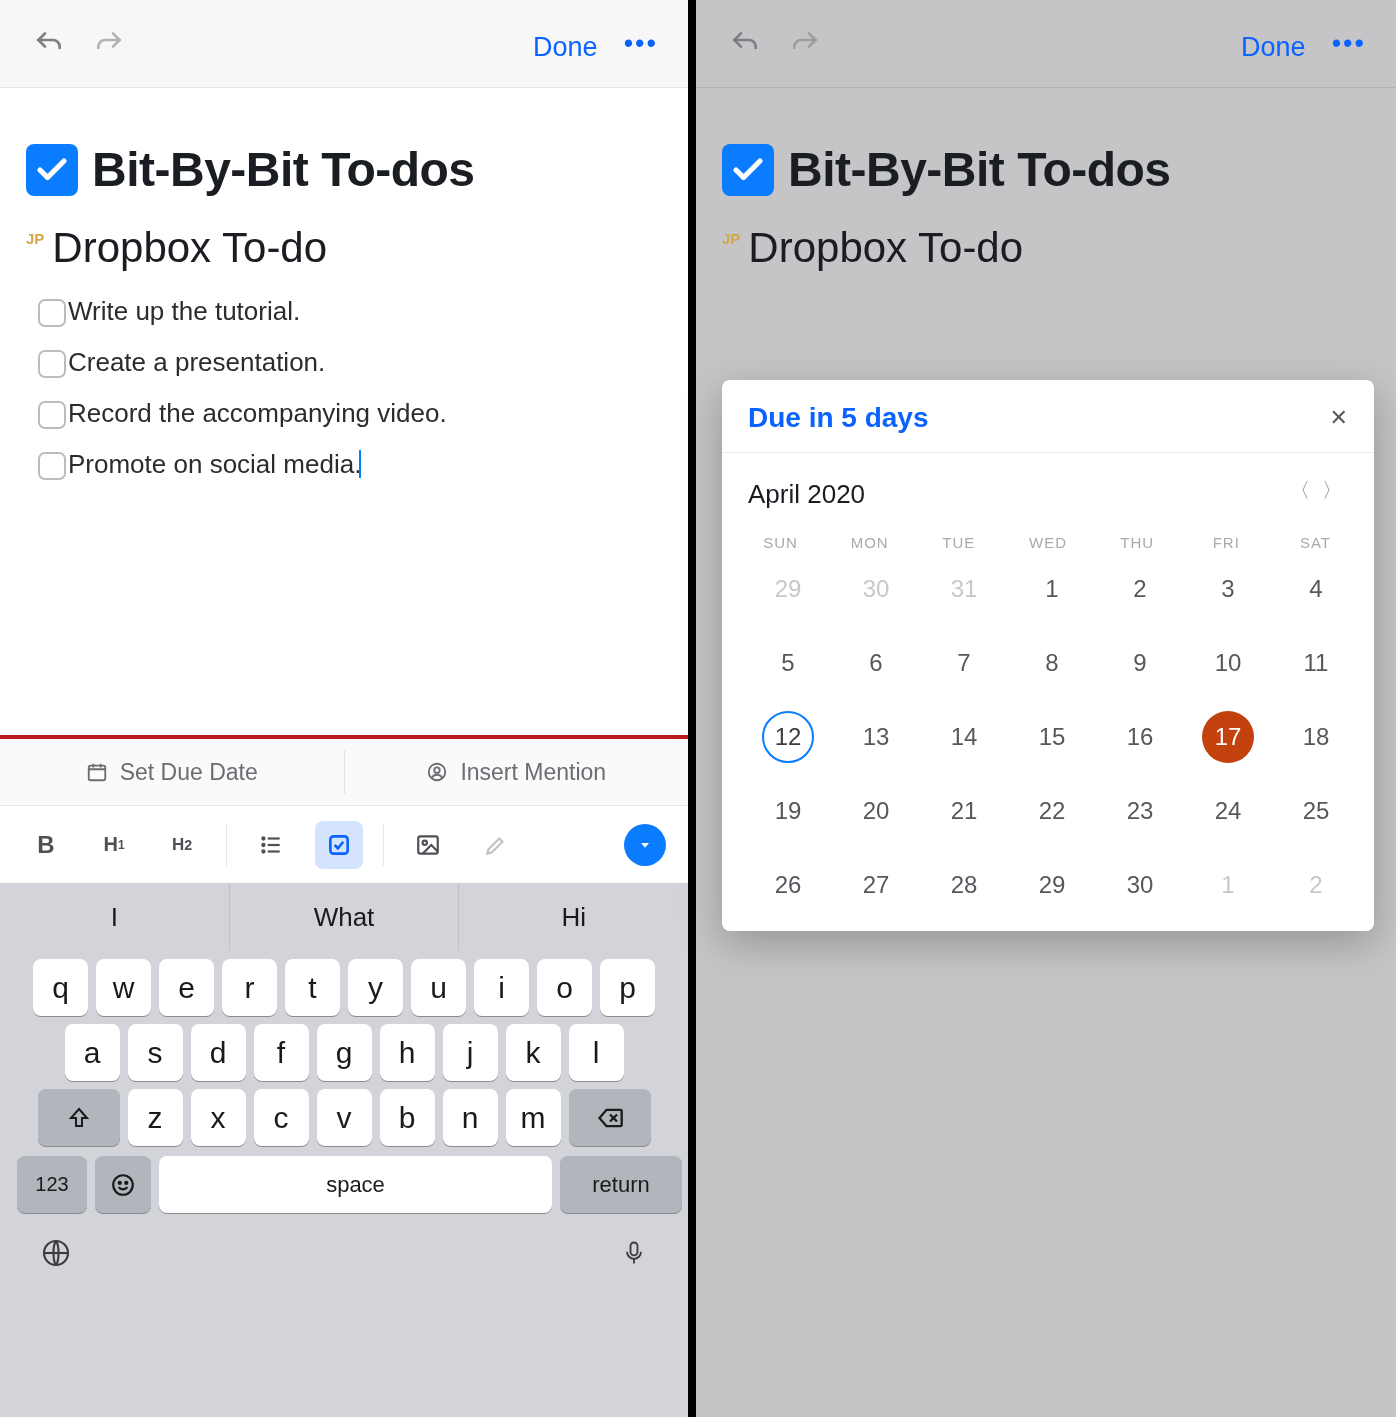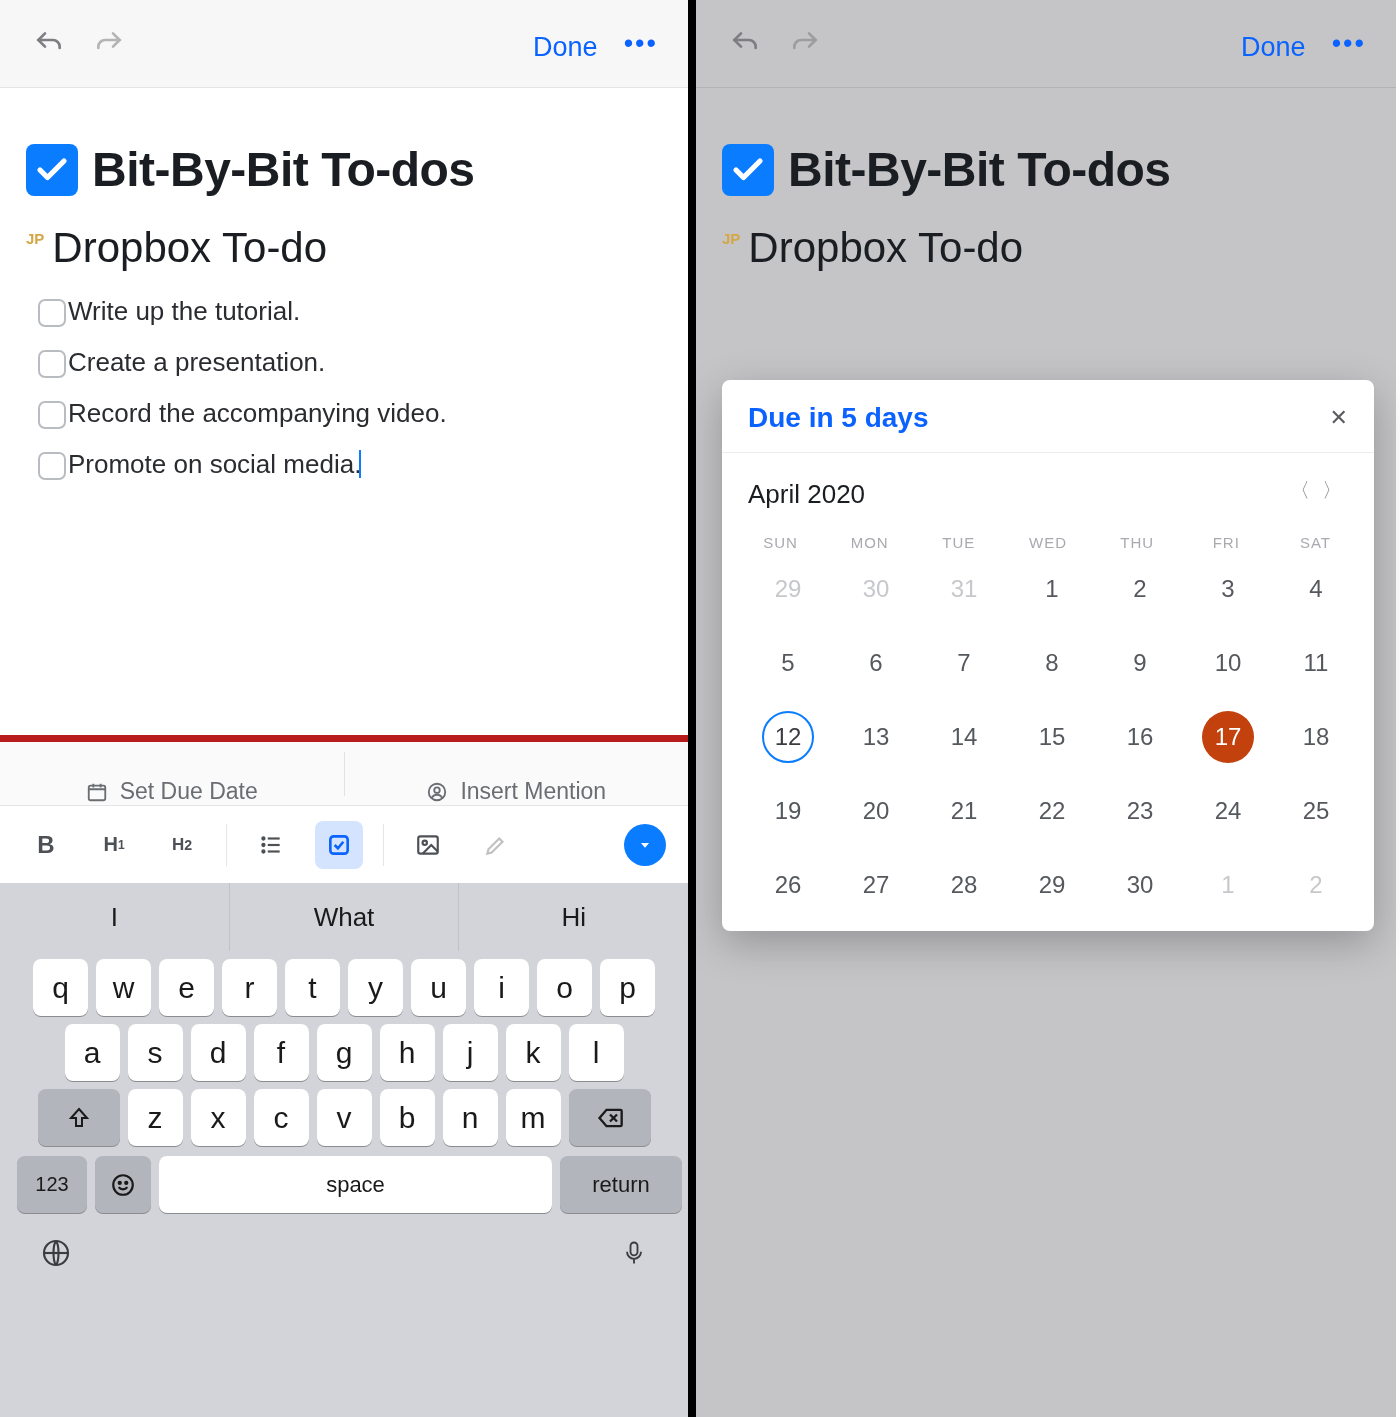--- a/index.html
+++ b/index.html
@@ -49,23 +49,22 @@
 
   .todo-list { margin-top:24px; }
   .todo-item { display:flex; align-items:flex-end; gap:2px; margin:12px 0 20px 12px; }
   .chk { width:28px; height:28px; border:2px solid #b9bcc0; border-radius:7px; flex-shrink:0; }
   .todo-text { font-size:26px; color:#2a2c30; }
   .cursor-bar { display:inline-block; width:2px; height:28px; background:#0a7cff; vertical-align:-5px; margin-left:-2px; }
 
   
   .actions-bar {
     position:absolute; left:0; right:0; top:735px; height:70px;
-    background:#fafafb; border-top:7px solid #b91c1c;
+    background:#fafafb; border-top:4px solid #b91c1c;
     display:flex;
-    align-items:flex-end;
   }
   .action-half {
     flex:1; display:flex; align-items:center; justify-content:center; gap:12px;
     color:#6a6d72; font-size:23px;
   }
   .divider { width:1px; background:#e2e2e5; height:44px; align-self:center; }
 
   
   .fmt-bar {
     position:absolute; left:0; right:0; top:805px; height:78px;

